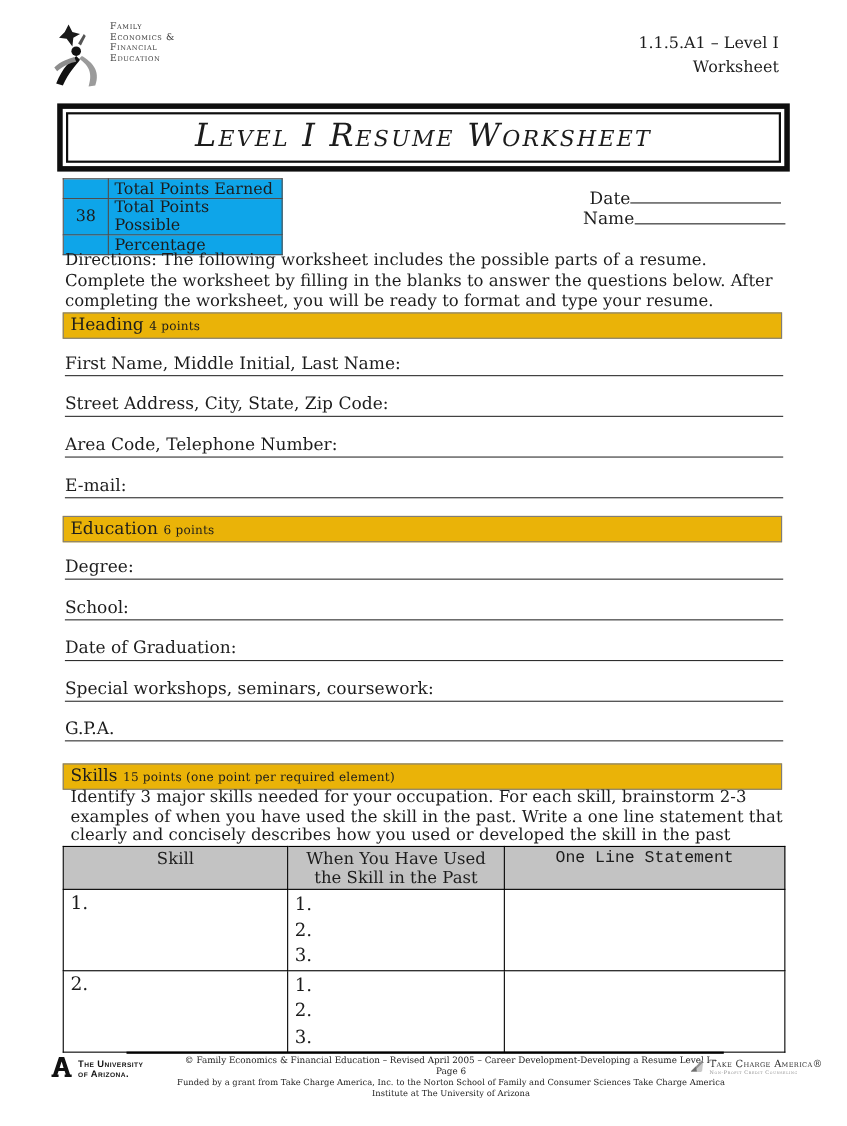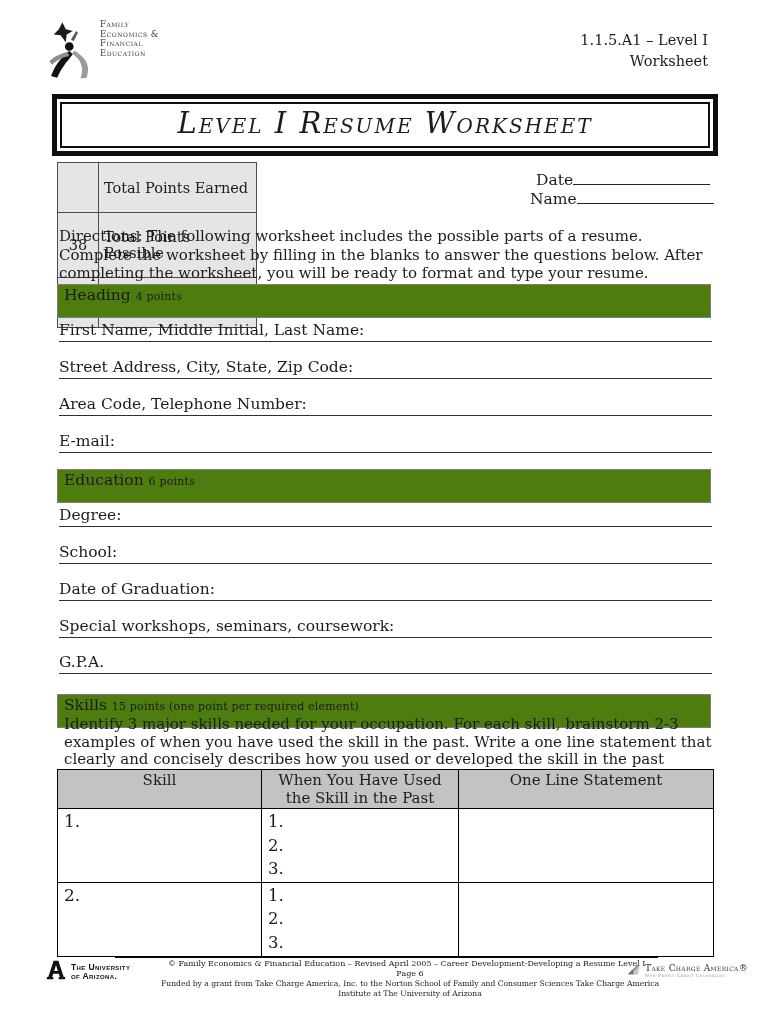--- a/index.html
+++ b/index.html
@@ -12,49 +12,49 @@
   .fefe-logo{position:absolute;top:20px;left:45px;display:flex;align-items:flex-start;gap:3px;}
   .fefe-text{font-size:8.5px;line-height:9.5px;letter-spacing:.5px;color:#3c3c3c;
     font-variant:small-caps;padding-bottom:6px;}
   .doc-code{position:absolute;top:30px;right:62px;text-align:right;font-size:14.5px;line-height:21px;}
   
   .banner{position:absolute;top:94px;left:52px;right:52px;border:5px solid #0e0e0e;padding:3px;background:#fff;font-style:italic;}
   .banner-inner{border:2px solid #0e0e0e;text-align:center;
     font-variant:small-caps;font-size:29px;letter-spacing:2px;padding:2px 0 6px 0;}
   
   .points{position:absolute;top:162px;left:57px;border-collapse:collapse;font-size:14.5px;}
-  .points td{border:1px solid #4d4d4d;height:17px;padding:16px 5px;background:#e5e5e5;}
+  .points td{border:1px solid #4d4d4d;height:17px;padding:0 5px;background:#0ea5e9;}
   .points td.val{width:30px;text-align:center;}
   .points td.lbl{width:147px;text-align:left;}
   .name-date{position:absolute;top:151px;left:530px;font-size:15.5px;}
   .nd-row{white-space:nowrap;}
   .nd-row.date{margin-top:19px;padding-left:6px;}
   .blank{display:inline-block;border-bottom:1.2px solid #222;height:14px;vertical-align:baseline;}
   .blank.nd{width:137px;}
   
   .directions{position:absolute;top:227px;left:59px;width:653px;font-size:15px;line-height:18.6px;text-align:left;}
   
-  .bar{position:absolute;left:57px;right:59px;background:#4d7c0f;border:1px solid #7d7d7d;
-    padding:1px 6px 13px 6px;font-size:15.5px;}
+  .bar{position:absolute;left:57px;right:59px;background:#eab308;border:1px solid #7d7d7d;
+    padding:1px 6px 3px 6px;font-size:15.5px;}
   .bar small{font-size:11px;letter-spacing:.2px;}
   .bar-heading{top:284px;}
   .bar-education{top:469px;}
   .bar-skills{top:694px;}
   
   .field{position:absolute;left:59px;right:58px;height:20px;border-bottom:1.5px solid #2e2e2e;
     font-size:15.5px;}
   
   .skills-desc{position:absolute;top:716px;left:64px;width:653px;font-size:15px;line-height:17.6px;}
   .skills-table{position:absolute;top:769px;left:57px;border-collapse:collapse;table-layout:fixed;}
   .skills-table th{background:#c3c3c3;border:1px solid #000;font-weight:normal;font-size:15px;
     line-height:17.5px;padding:2px 4px 1px 4px;vertical-align:top;text-align:center;}
   .skills-table td{border:1px solid #000;vertical-align:top;background:#fff;padding:1px 6px;}
   .col-skill{width:195px;}
   .col-used{width:188px;}
-  .col-stmt{width:246px;}
+  .col-stmt{width:246px;font-family:Liberation Mono, monospace;}
   .cell-num{font-size:17px;line-height:22px;}
   .used-item{font-size:16.5px;line-height:23.6px;}
   .row-1 td{height:70px;}
   .row-2 td{height:71px;}
   
   .footer-rule{position:absolute;top:956px;left:115px;width:543px;border-top:2px solid #000;}
   .ua-logo{position:absolute;top:959px;left:45px;display:flex;align-items:center;gap:4px;}
   .ua-text{font-family:"Liberation Sans",sans-serif;font-size:8.5px;font-weight:bold;
     line-height:9.5px;letter-spacing:.4px;font-variant:small-caps;color:#111;}
   .footer-center{position:absolute;top:959px;left:160px;width:500px;text-align:center;}

